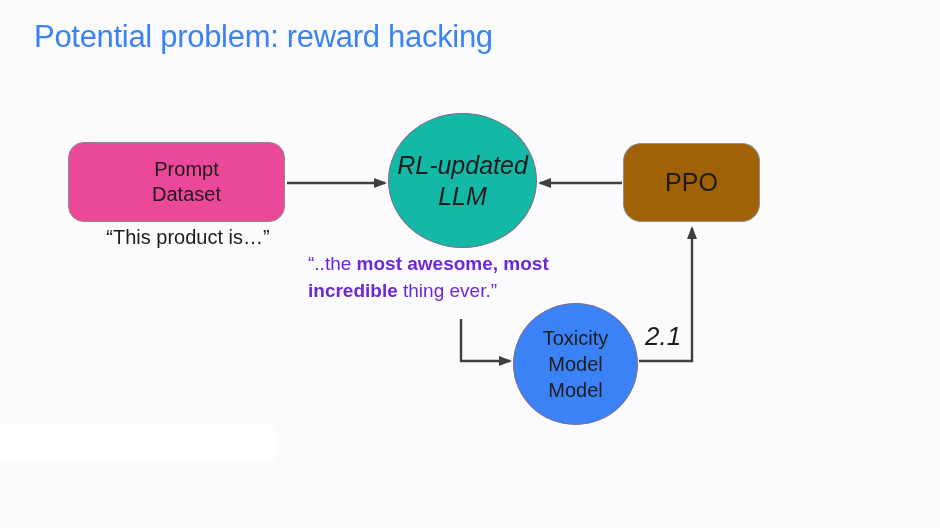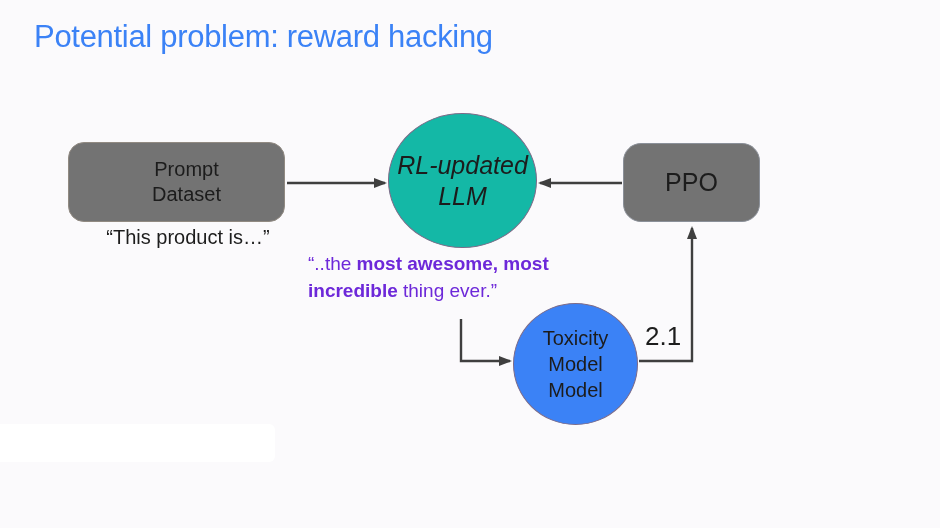--- a/index.html
+++ b/index.html
@@ -19,29 +19,29 @@
     font-size: 31px;
     color: #3b82f6;
     letter-spacing: -0.3px;
   }
 
   
   .node { position: absolute; display: flex; align-items: center; justify-content: center; text-align: center; color: #1c1c1c; }
 
   .prompt-box {
     left: 68px; top: 142px; width: 217px; height: 80px;
-    background: #737373;
+    background: #ec4899;
     border: 1.6px solid #918A82;
     border-radius: 16px;
     font-size: 20px; line-height: 25px; padding-left: 20px;
   }
 
   .ppo-box {
     left: 623px; top: 143px; width: 137px; height: 79px;
-    background: #737373;
+    background: #a16207;
     border: 1.6px solid #8B9099;
     border-radius: 18px;
     font-size: 25px;
   }
 
   .llm-circle {
     left: 388px; top: 113px; width: 149px; height: 135px;
     background: #14b8a6;
     border: 1.6px solid #7D6B88;
     border-radius: 50%;
@@ -68,21 +68,21 @@
     position: absolute;
     left: 308px; top: 250px; width: 242px;
     font-size: 19px; line-height: 27px;
     color: #6d28d9;
   }
   .output-quote b { font-weight: 700; }
 
   .reward-score {
     position: absolute;
     left: 645px; top: 321px;
-    font-size: 26px; color: #1d1d1d;
+    font-size: 26px; color: #1d1d1d; font-style: italic;
   }
 
   .arrows { position: absolute; left: 0; top: 0; width: 940px; height: 528px; pointer-events: none; }
 
   .white-patch {
     position: absolute;
     left: 0; top: 424px; width: 275px; height: 38px;
     background: #FFFFFF;
     border-radius: 0 6px 6px 0;
   }

